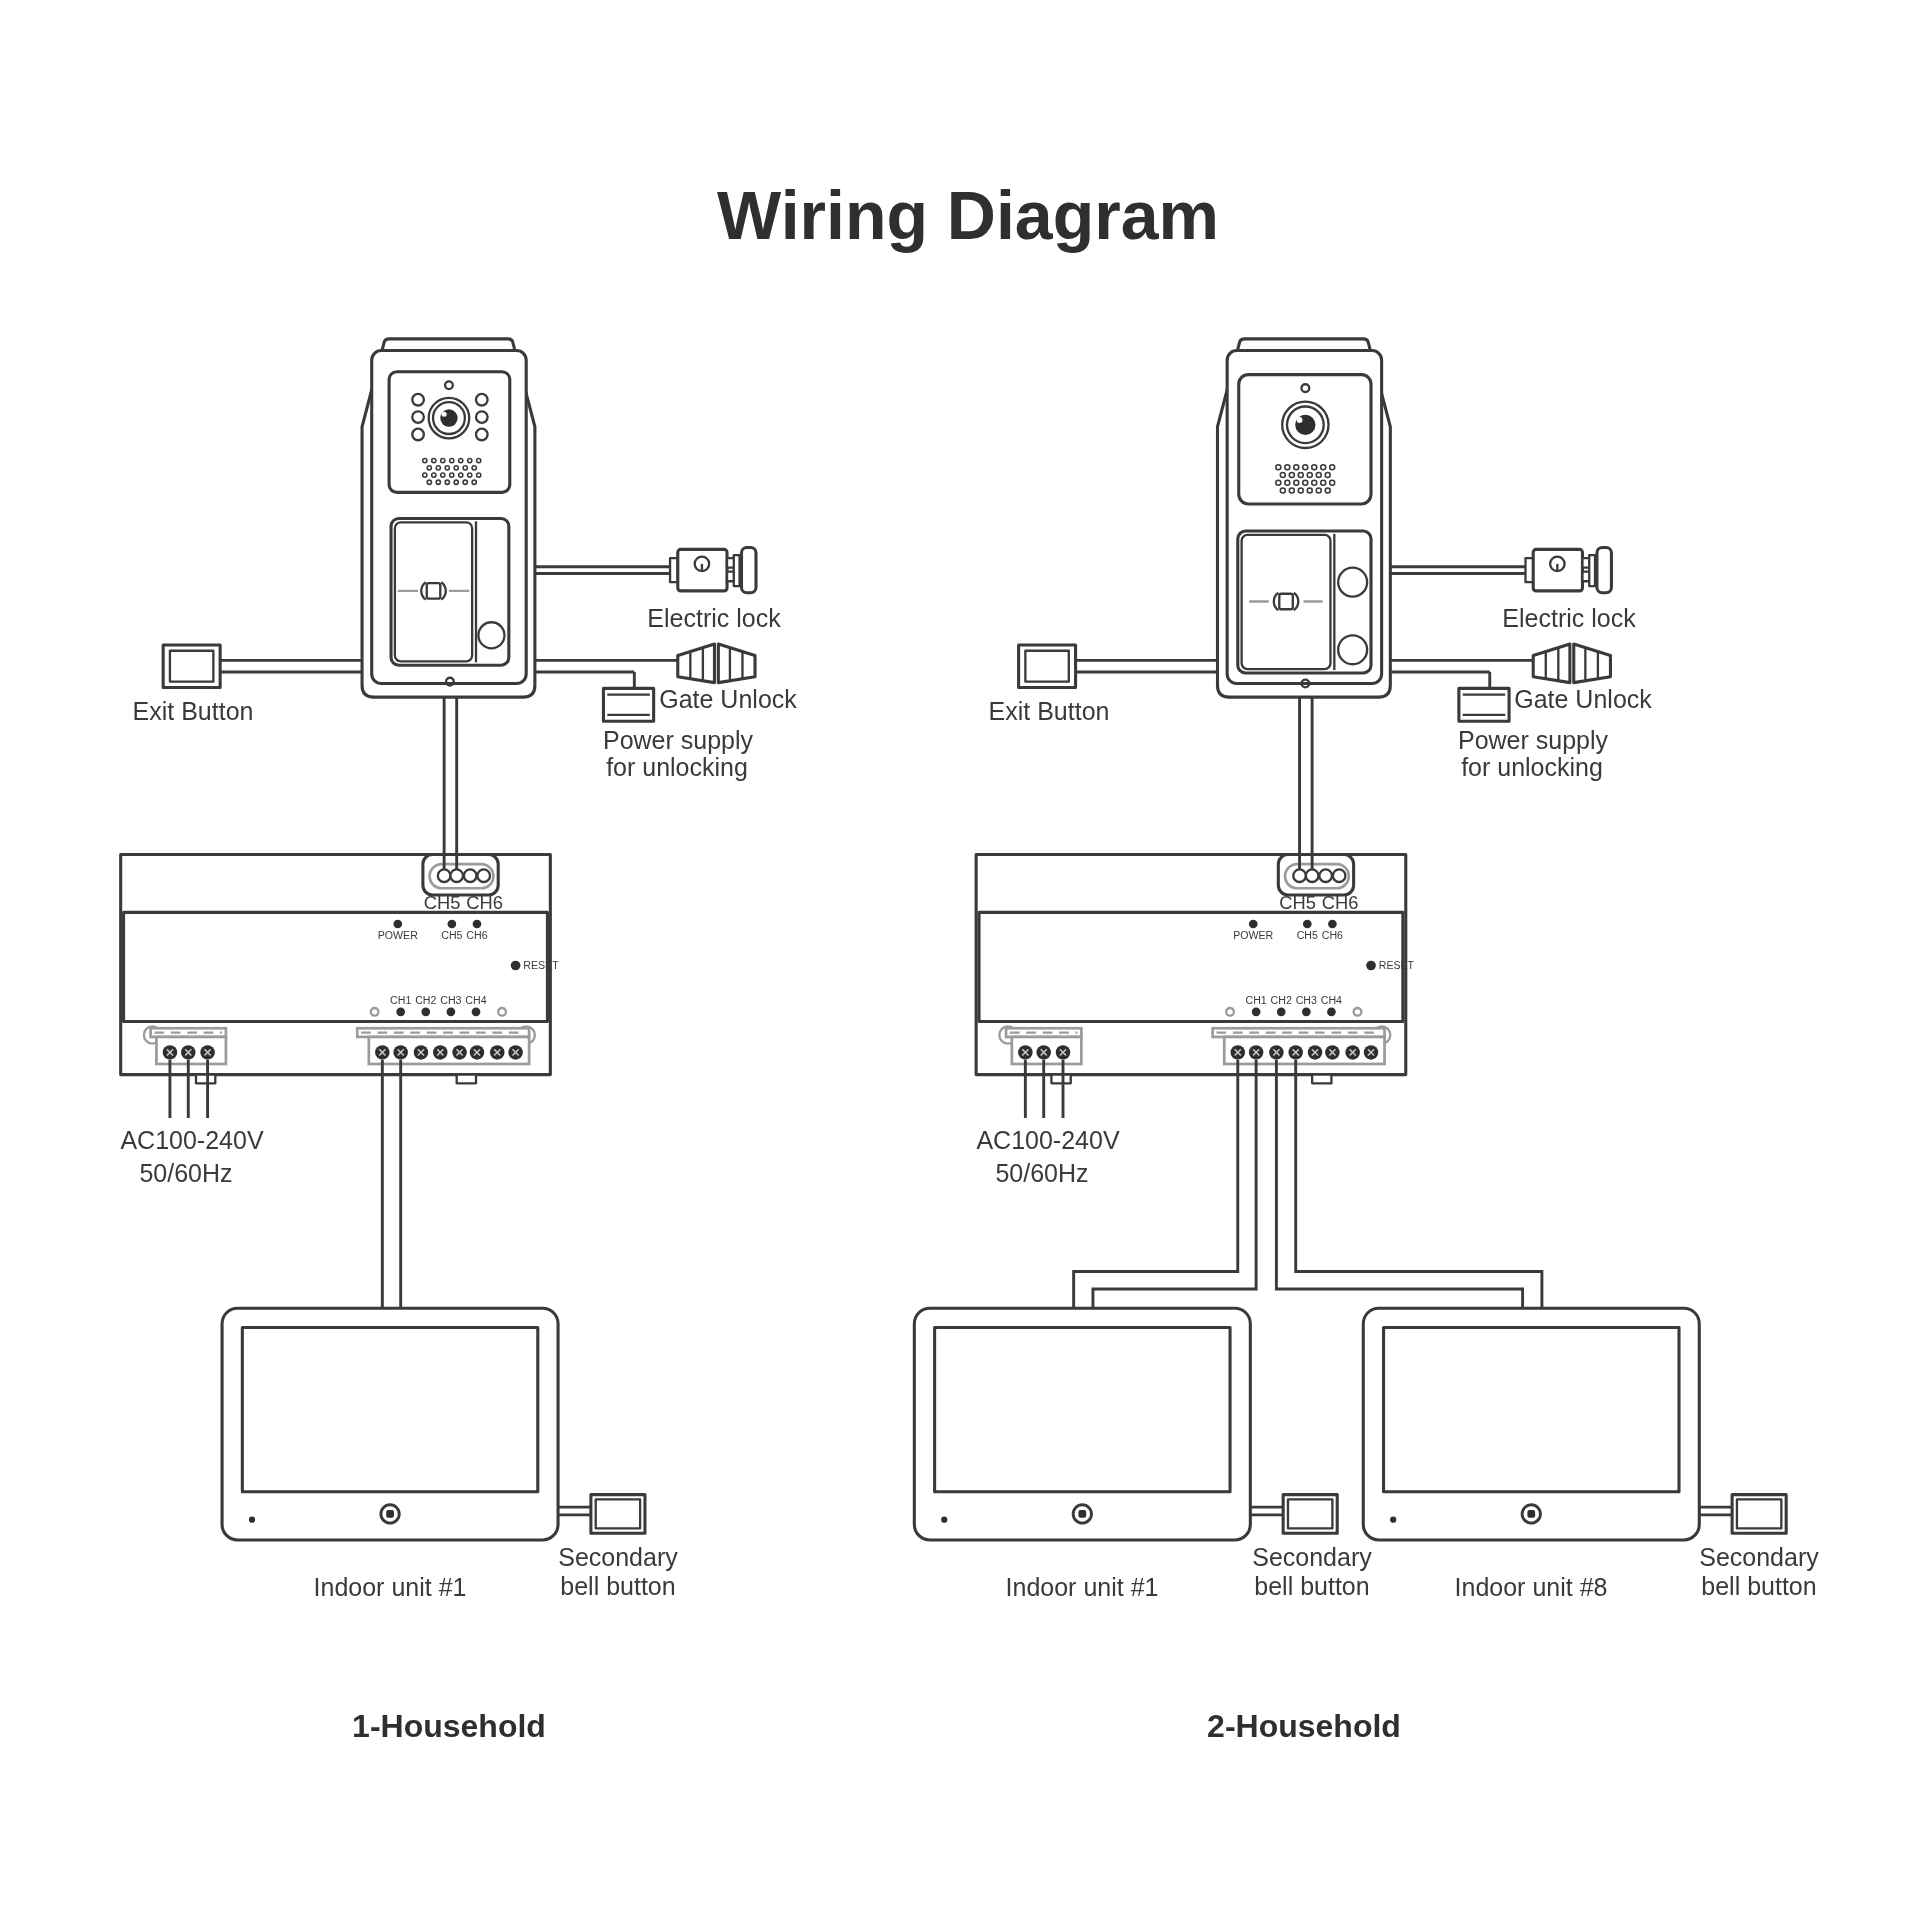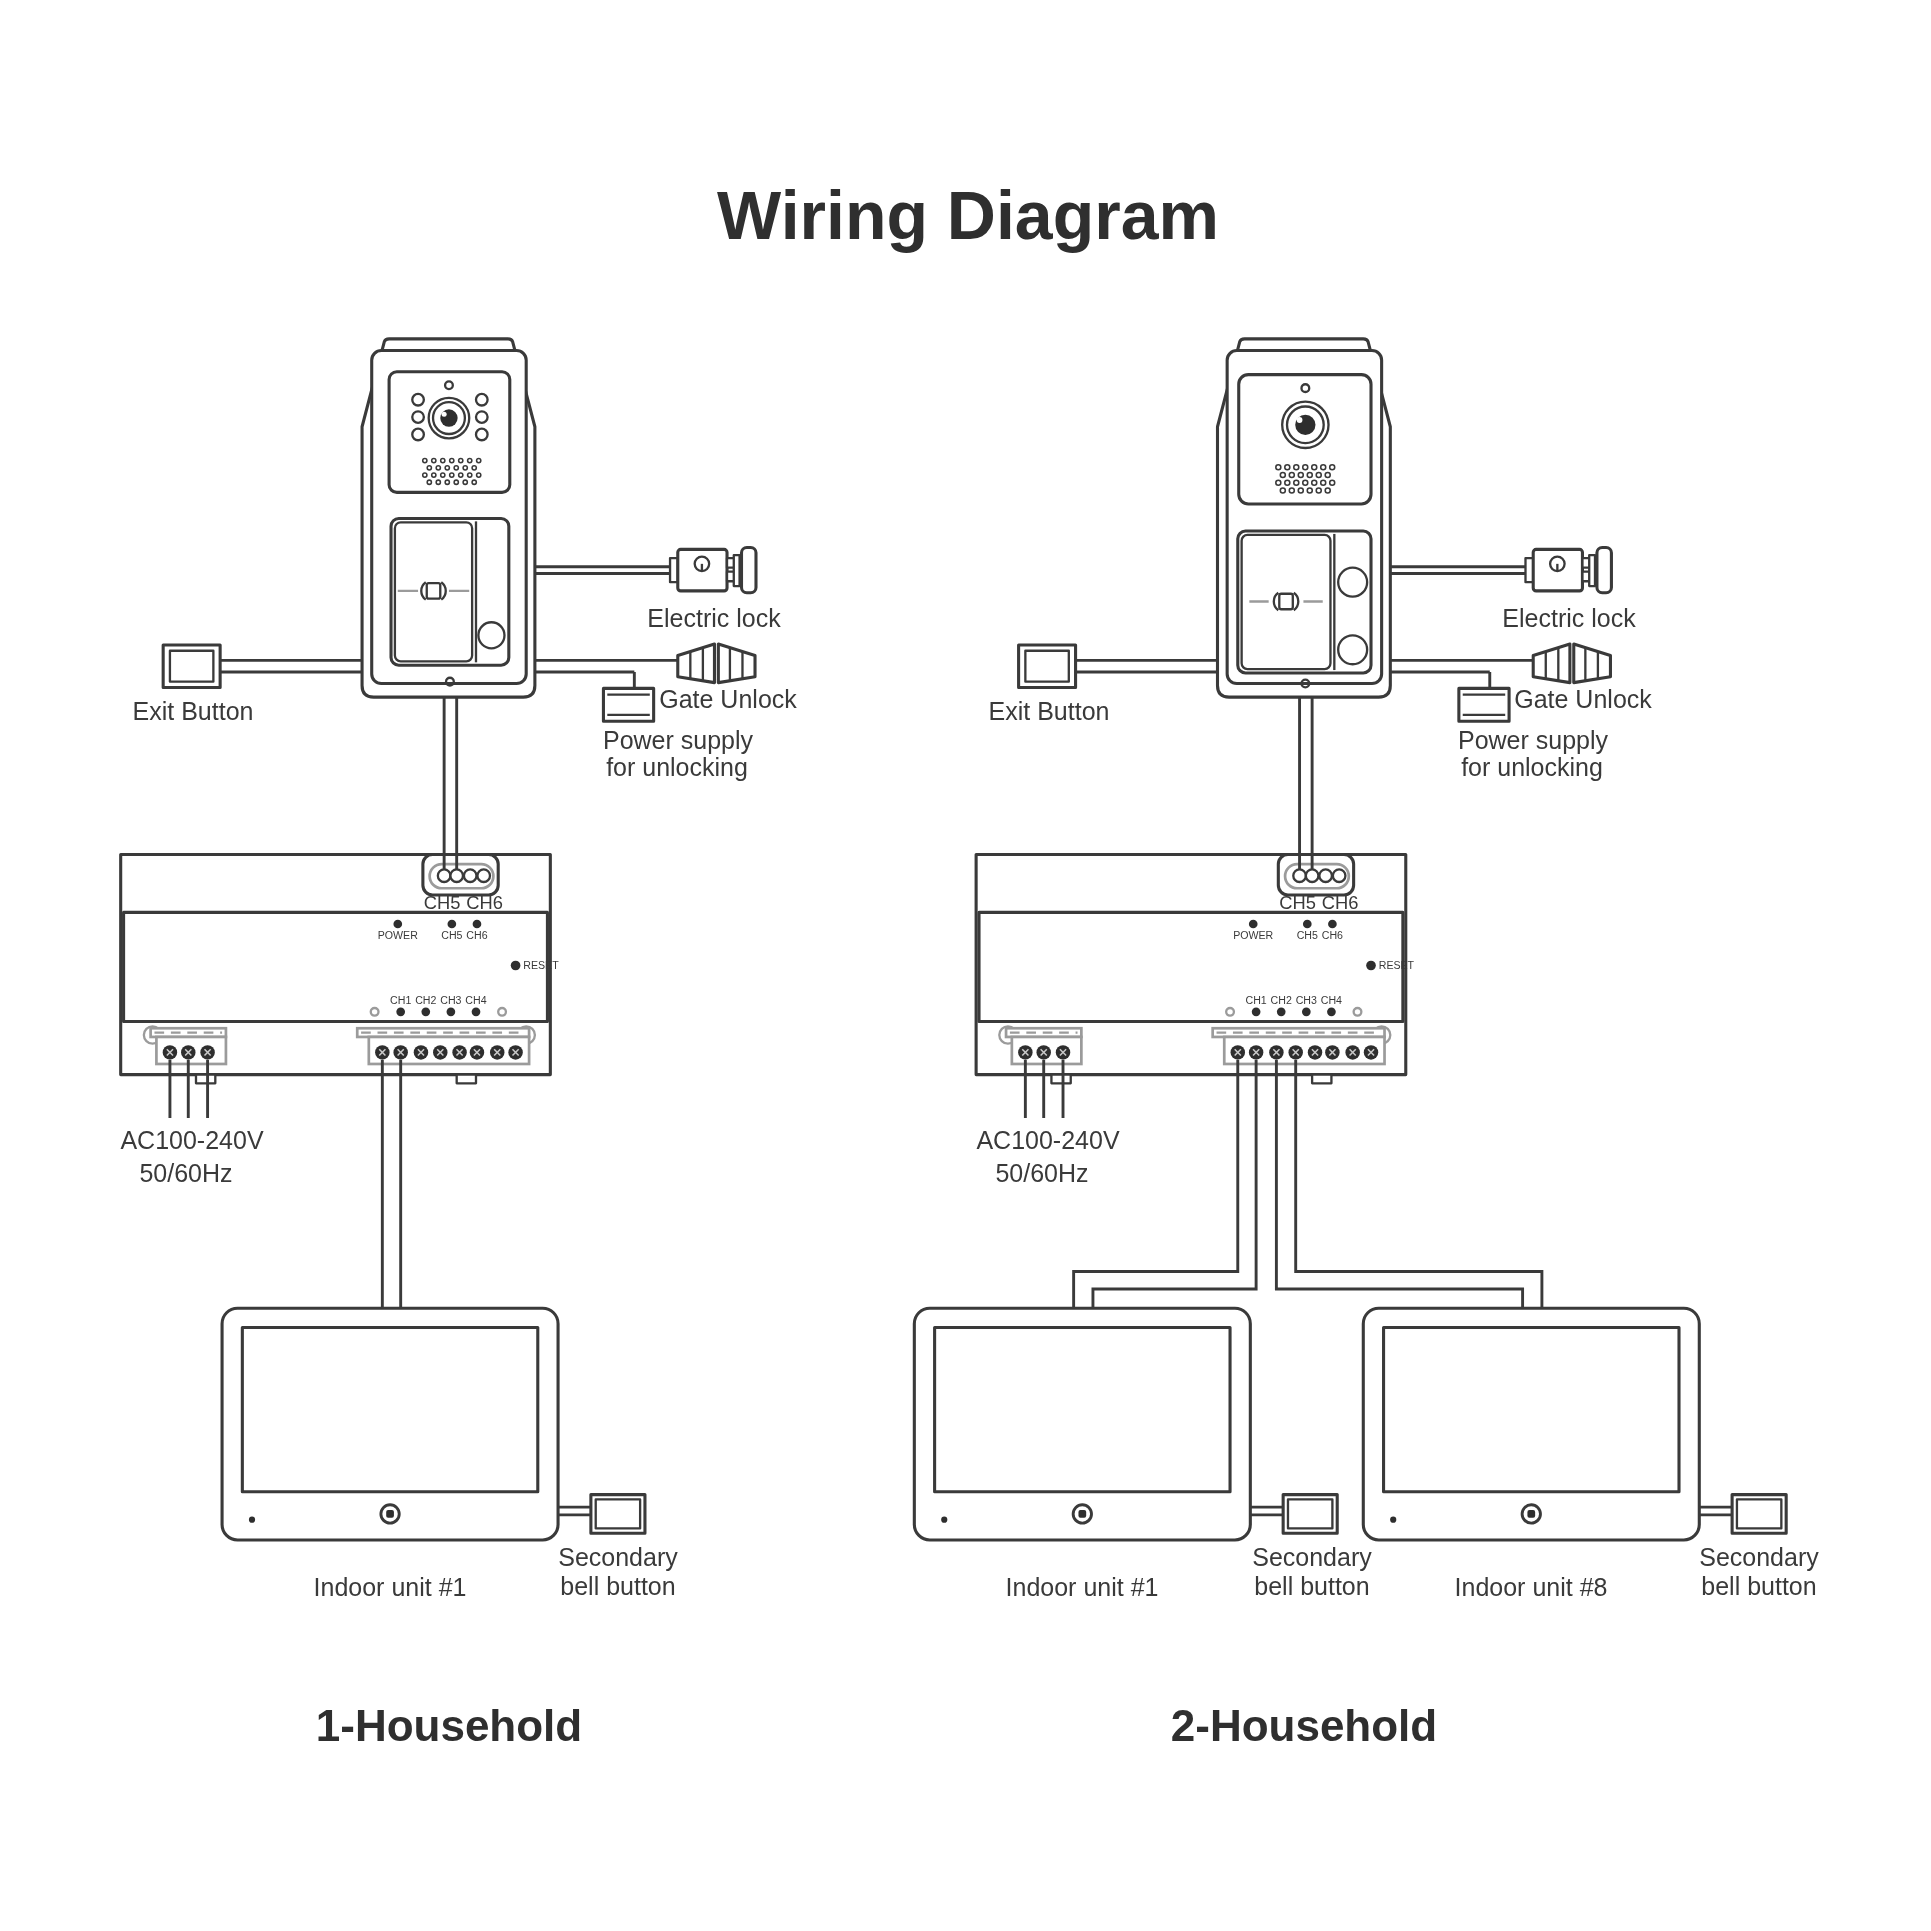--- a/index.html
+++ b/index.html
@@ -1,21 +1,21 @@
 <!DOCTYPE html>
 <html><head>
 <meta charset="utf-8">
 <style>
   html,body{margin:0;padding:0;background:#ffffff;}
   .canvas{position:relative;width:1931px;height:1931px;background:#ffffff;
           font-family:"Liberation Sans", sans-serif;overflow:hidden;}
   .canvas > svg{position:absolute;left:0;top:0;}
   .lbl{position:absolute;transform:translate(-50%,-50%);font-size:25px;color:#3a3a3a;
        white-space:nowrap;line-height:1;text-align:center;}
-  .hh{position:absolute;transform:translate(-50%,-50%);font-size:44px;font-weight:bold;
+  .hh{position:absolute;transform:translate(-50%,-50%);font-size:32px;font-weight:bold;
       color:#2f2f2f;white-space:nowrap;}
   .title{position:absolute;left:968px;top:191px;transform:translate(-50%,-50%);
          font-size:68px;font-weight:bold;color:#2f2f2f;white-space:nowrap;margin-top:24px;}
   
   .o3{stroke:#3a3a3a;stroke-width:3.2;fill:#ffffff;stroke-linejoin:round;}
   .o2{stroke:#3a3a3a;stroke-width:2.4;fill:#ffffff;stroke-linejoin:round;}
   .ln{stroke:#3a3a3a;stroke-width:3;fill:none;}
   .ln2{stroke:#3a3a3a;stroke-width:2.4;fill:none;}
   .gry{stroke:#9b9b9b;stroke-width:2.8;fill:#ffffff;}
   .gryln{stroke:#9b9b9b;stroke-width:2.4;fill:none;}

